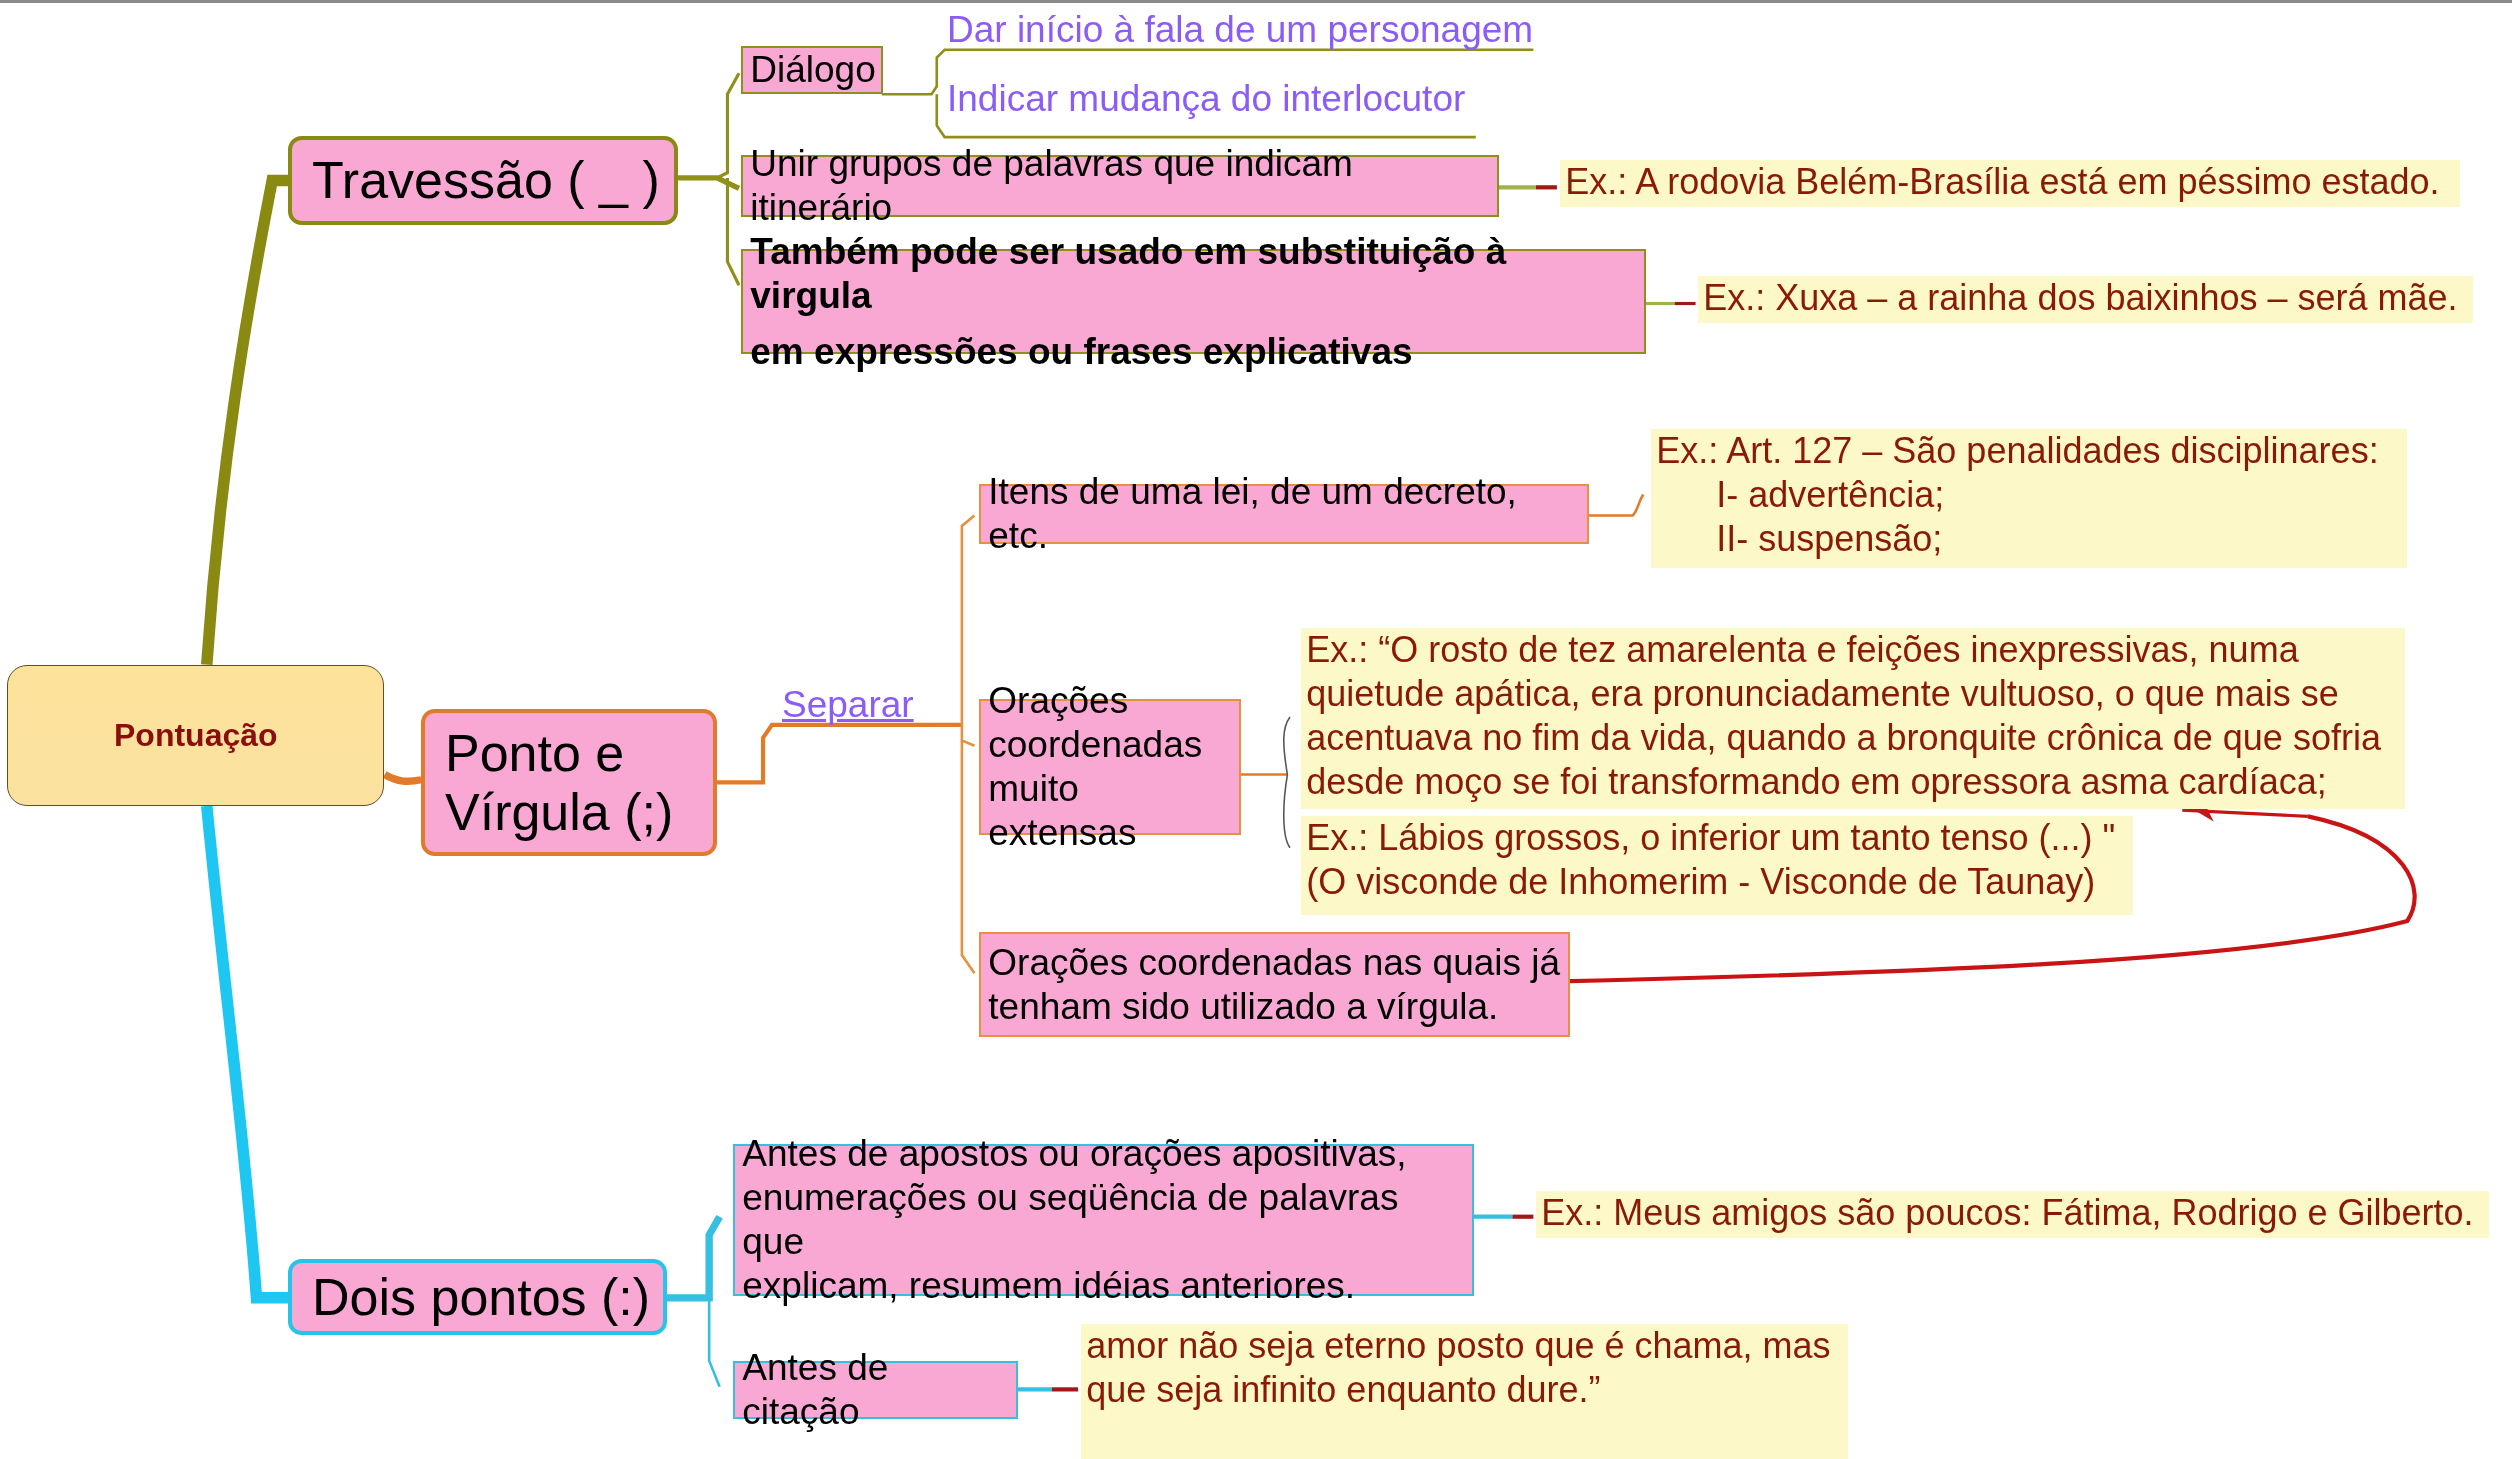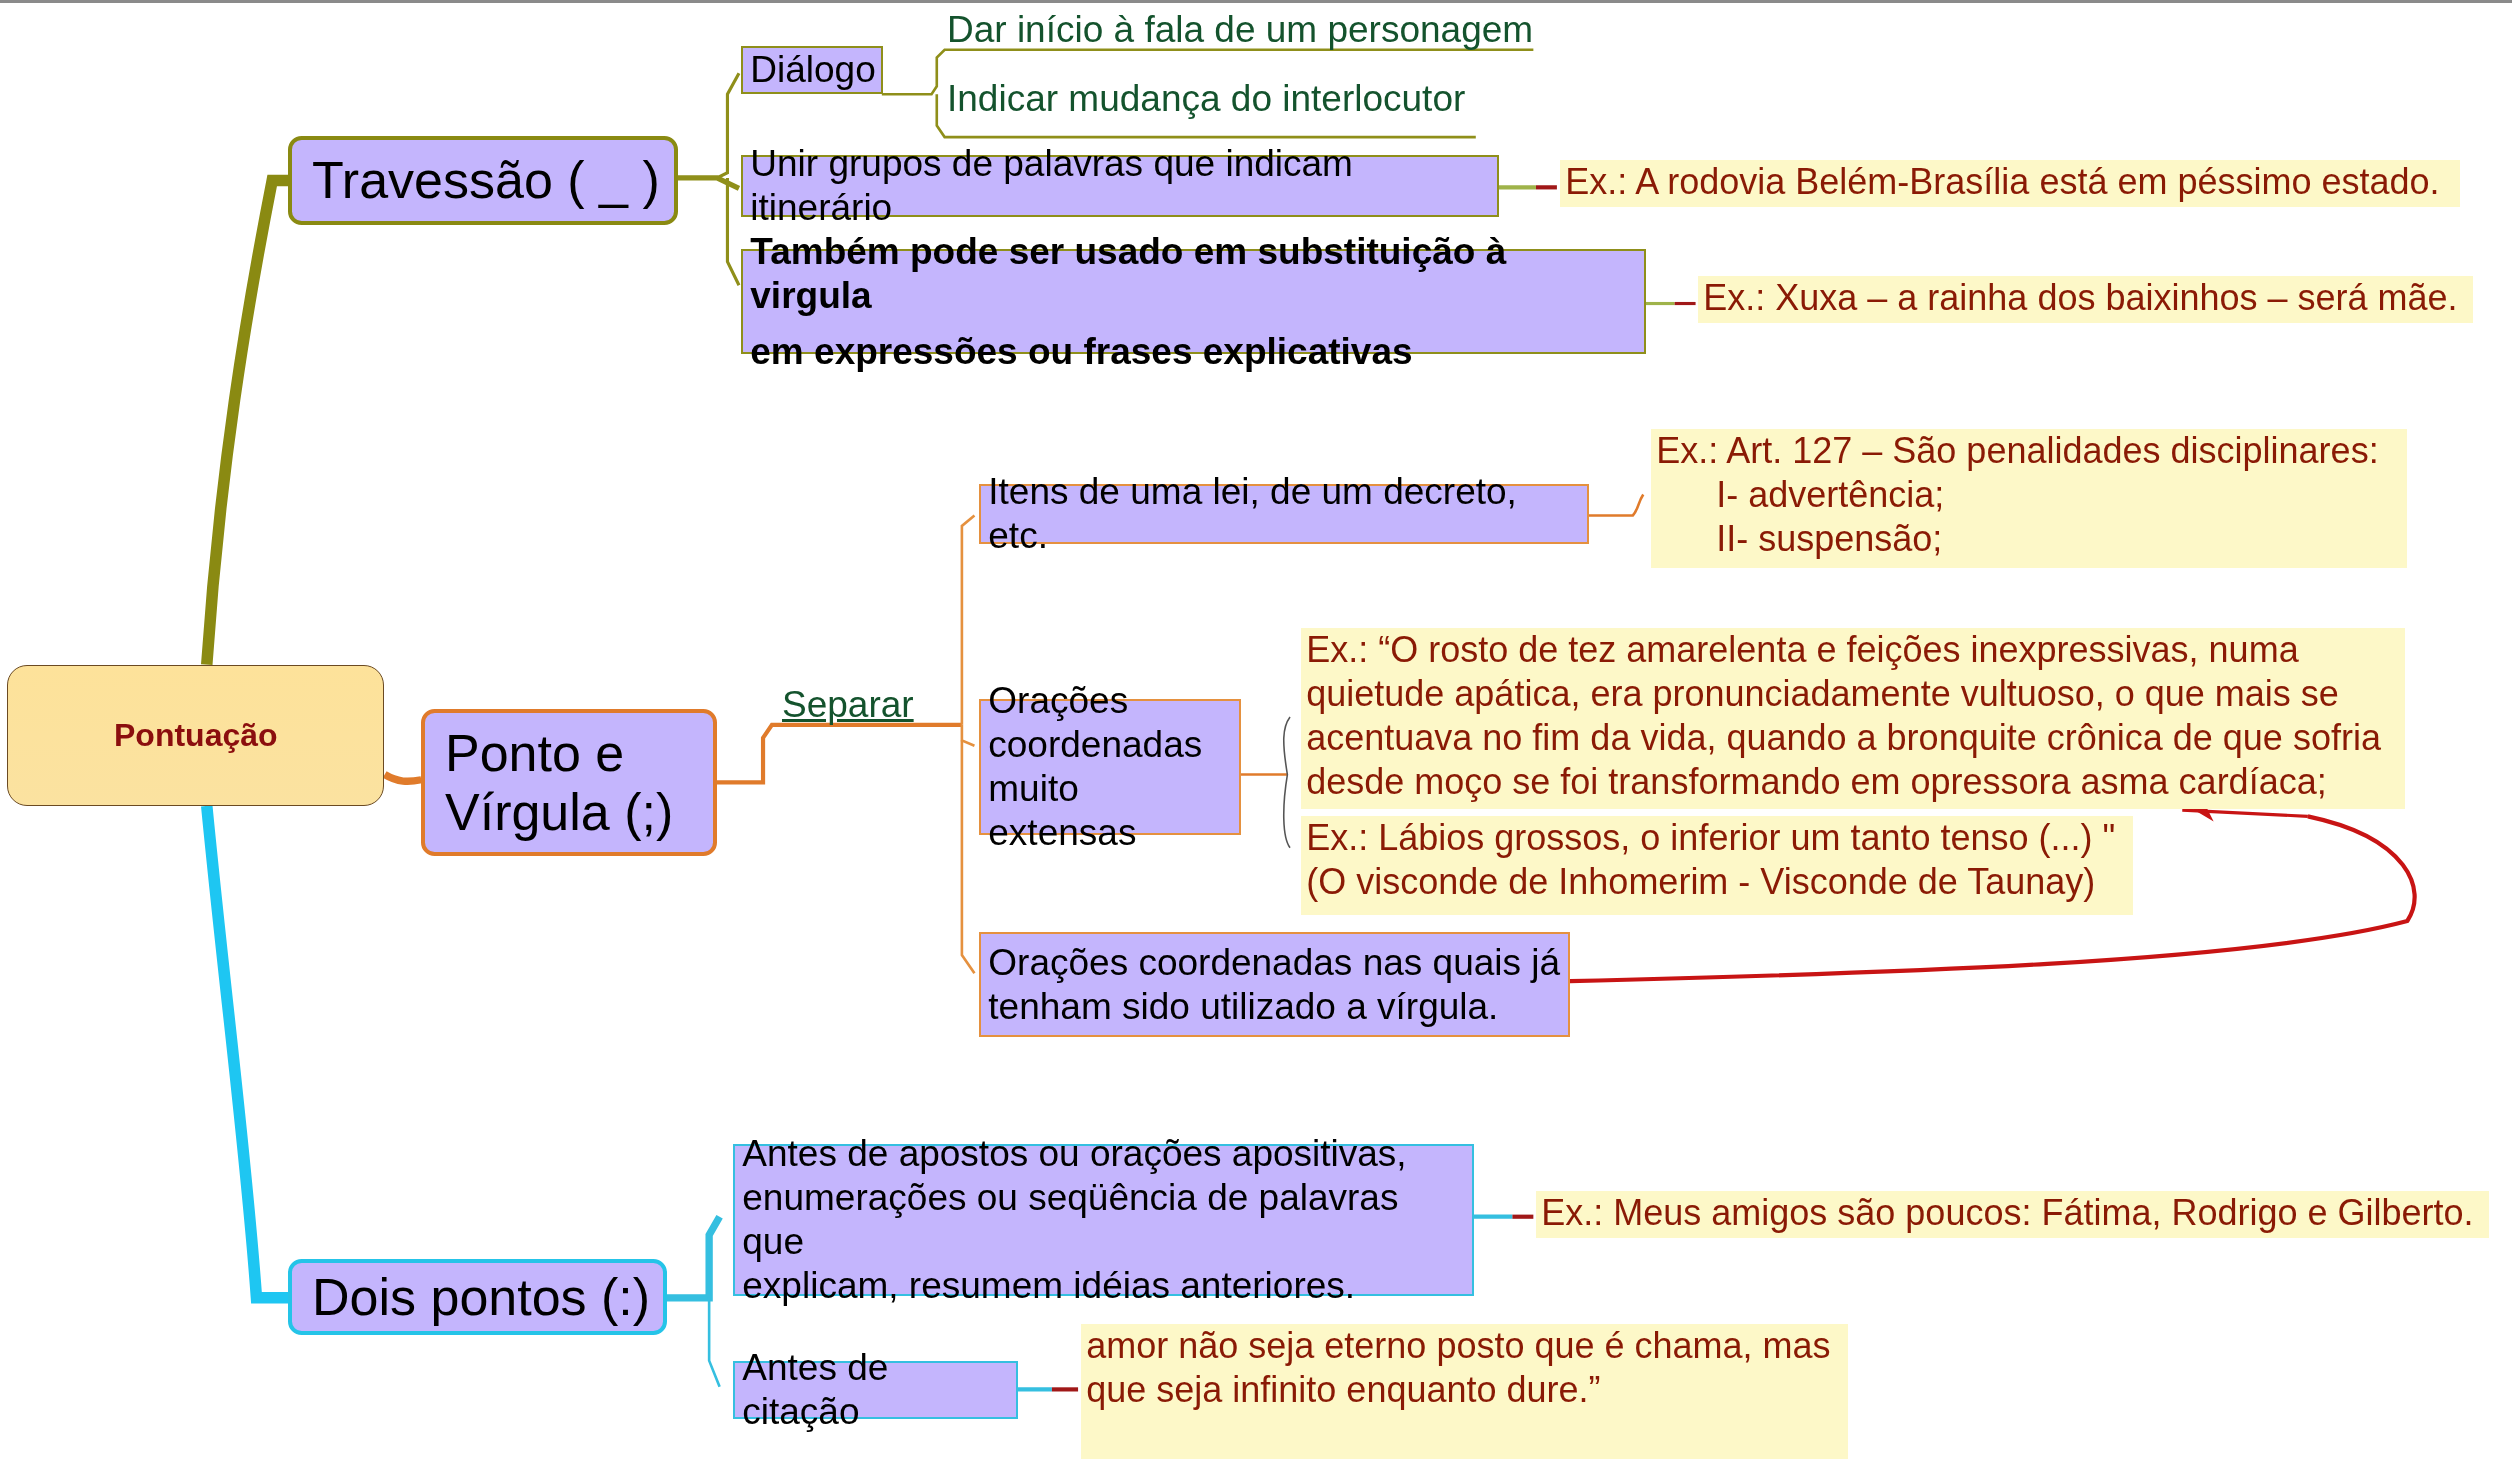--- a/index.html
+++ b/index.html
@@ -1,30 +1,30 @@
 <!DOCTYPE html>
 <html style="font-size:8.4px"><head>
 <meta charset="utf-8">
 <style>
   html,body{margin:0;padding:0;background:#ffffff;}
   body{width:2512px;height:1459px;position:relative;overflow:hidden;font-family:"Liberation Sans",sans-serif;}
   .topline{position:absolute;left:0;top:0;width:2512px;height:2.6px;background:#8a8a8a;}
   svg.links{position:absolute;left:0;top:0;}
-  .node{position:absolute;box-sizing:border-box;background:#c4b5fd;color:#000;font-family:"Liberation Sans",sans-serif;}
+  .node{position:absolute;box-sizing:border-box;background:#f9a8d4;color:#000;font-family:"Liberation Sans",sans-serif;}
   .root{background:linear-gradient(#fde29a,#fbe2a0);border:1.6px solid #6b4a22;border-radius:20px;display:flex;align-items:center;justify-content:center;color:#8b0e0e;font-weight:bold;font-size:32px;}
   .main{border-radius:13.6px;display:flex;align-items:center;padding-left:20px;font-size:52px;line-height:59px;}
   .olive{border:4.7px solid #8a8a12;}
   .orange{border:4.7px solid #e07b2b;}
   .cyan{border:4.7px solid #25c4e8;}
   .sub{border-width:2.6px;border-style:solid;padding:0 7.3px;display:flex;align-items:center;font-size:37px;line-height:44px;}
   .sub.o{border-color:#8f8f1a;}
   .sub.r{border-color:#e5913f;}
   .sub.c{border-color:#35bfe0;}
   .bold{font-weight:bold;}
-  .plain{position:absolute;font-size:37px;line-height:44px;color:#14532d;}
+  .plain{position:absolute;font-size:37px;line-height:44px;color:#8b5cf6;}
   .ex{position:absolute;background:#fdf8c8;color:#8a1a05;font-size:36px;line-height:44px;padding:0 5.2px;box-sizing:border-box;white-space:pre;}
 </style>
 </head>
 <body>
 
 <div class="topline"></div>
 
 <svg class="links" width="2512" height="1459" viewBox="0 0 4800 2788">
 
   <path d="M395 1270 C420 900 470 600 520 345 L555 345" stroke="#8a8a12" stroke-width="22" fill="none"></path>

